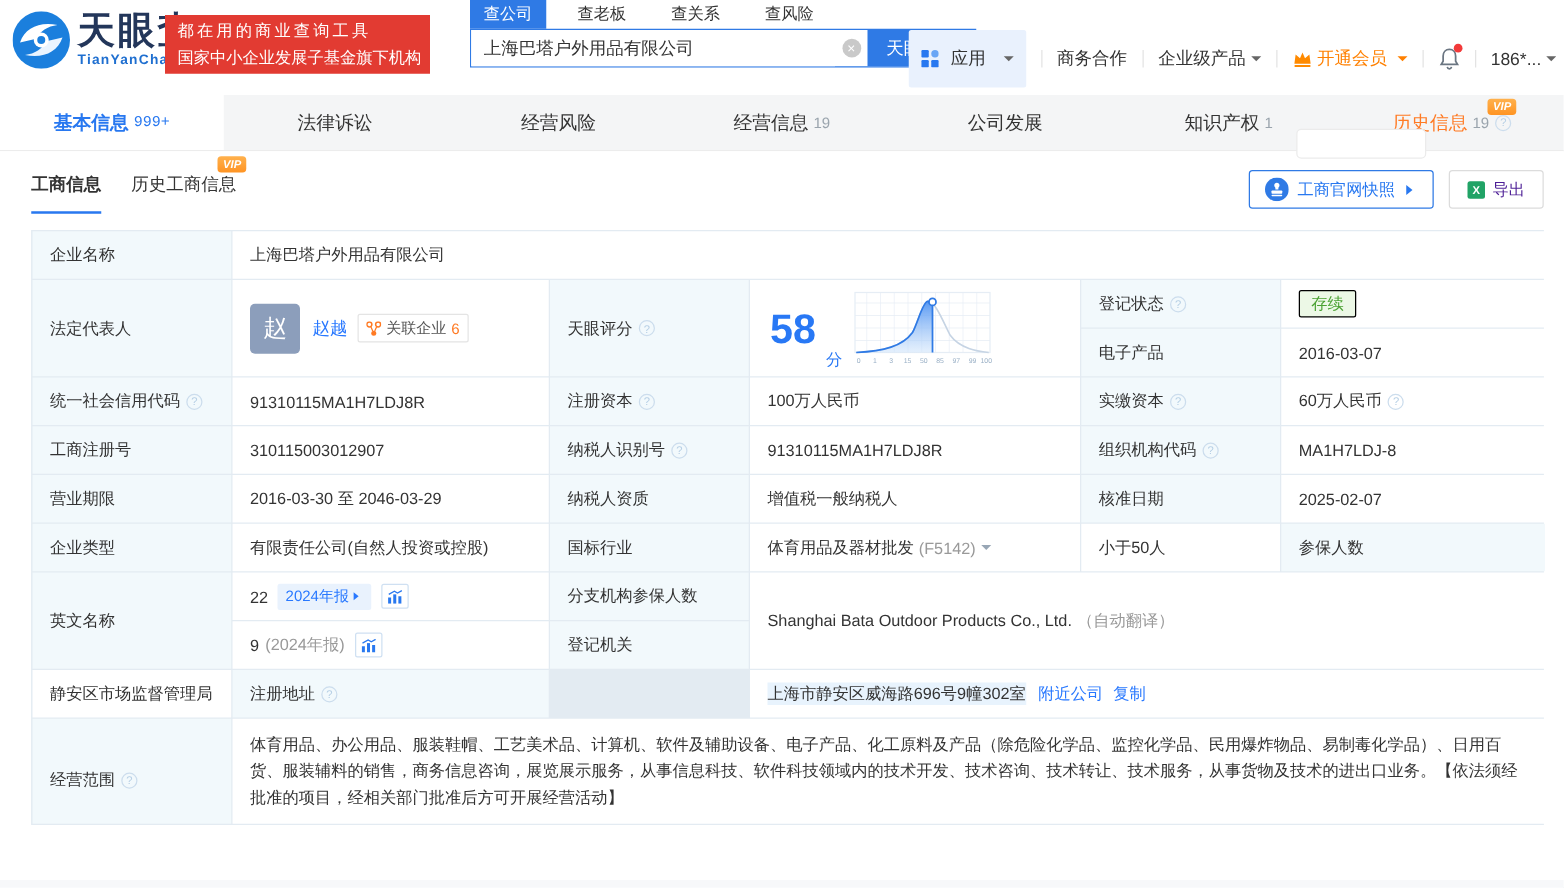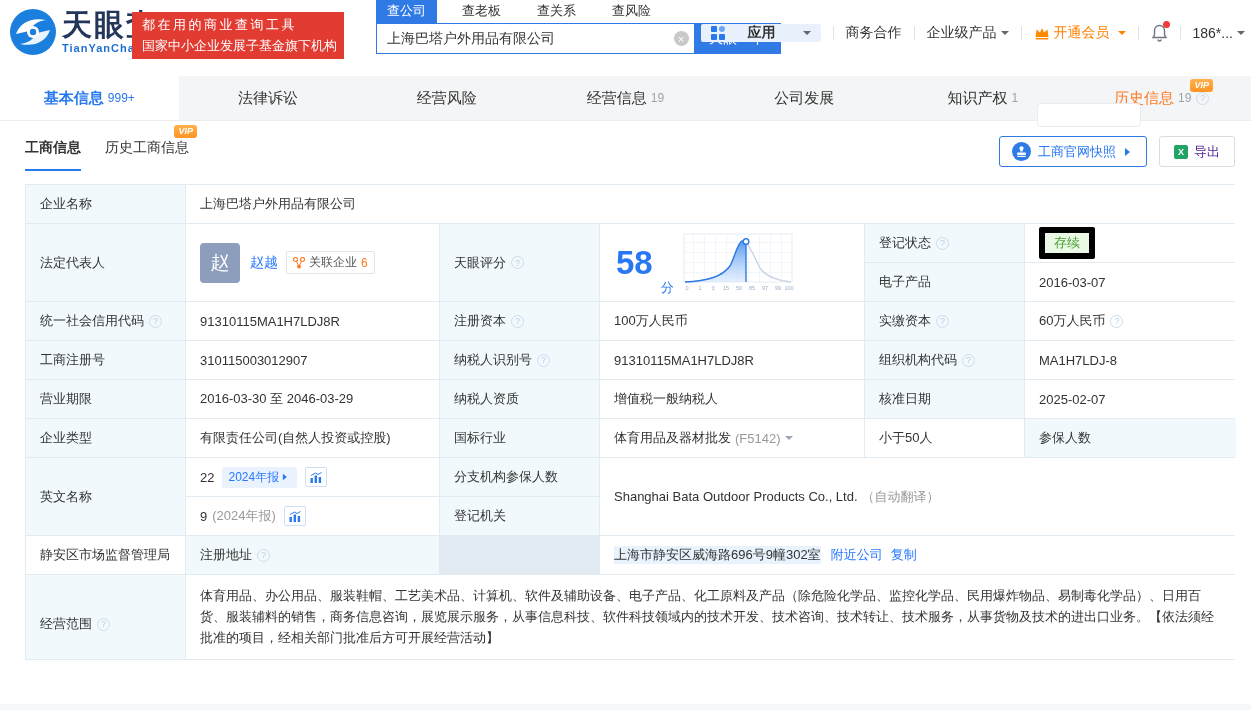--- a/index.html
+++ b/index.html
@@ -29,36 +29,36 @@
   .search-input { flex:1; border:none; outline:none; padding:0 10px; font-size:14px; color:#333;
     font-family:inherit; }
   .clear-btn { width:26px; display:flex; align-items:center; justify-content:center; cursor:pointer; }
   .clear-ic { width:15px; height:15px; border-radius:50%; background:#c9c9c9; color:#fff; font-size:11px;
     display:flex; align-items:center; justify-content:center; }
   .search-btn { width:86px; background:#2f7ae5; color:#fff; border:none; font-size:14px; cursor:pointer;
     font-family:inherit; }
 
   .hnav { position:absolute; right:6px; top:24px; display:flex; align-items:center; font-size:14px; color:#333; }
   .hsep { width:1px; height:14px; background:#e3e3e3; margin:0 12px; }
-  .apps-pill { display:flex; align-items:center; gap:23px; background:#e9f1fd; padding:0 10px;
-    border-radius:2px; cursor:pointer;font-weight:bold; }
+  .apps-pill { display:flex; align-items:center; gap:10px; background:#e9f1fd; padding:14px 10px;
+    border-radius:2px; cursor:pointer; }
   .caret { display:inline-block; width:0; height:0; border:4px solid transparent; border-top-color:#666;
     margin-left:4px; transform:translateY(2px); } .caret.orange { border-top-color:#ff8000; }
   .hitem { cursor:pointer; display:flex; align-items:center; white-space:nowrap; }
   .vip-link { color:#ff8000; display:flex; align-items:center; gap:4px; }
   .bell-wrap { position:relative; cursor:pointer; display:flex; }
   .bell-dot { position:absolute; right:-2px; top:-3px; width:7px; height:7px; border-radius:50%; background:#f23a3a; }
 
   
   .navbar { position:relative; margin-top:6px; height:45px; background:#f4f5f6; display:grid;
     grid-template-columns:repeat(7,1fr); border-bottom:1px solid #ececec; }
   .tab { display:flex; align-items:center; justify-content:center; font-size:15px; color:#333;
     cursor:pointer; position:relative; }
   .tab .cnt { font-size:12px; color:#9aa4ad; margin-left:4px; }
-  .tab.active { background:#fff; color:#2878f0; font-weight:bold; }
+  .tab.active { background:#fff; color:#2878f0; font-weight:bold;font-family:Liberation Mono, monospace; }
   .tab.active .cnt { color:#2878f0; font-weight:normal; }
   .tab.hist { color:#ff7a23; }
   .vip-badge { background:linear-gradient(180deg,#ffb14d,#ff9423); color:#fff; font-size:9px;
     font-weight:bold; font-style:italic; border-radius:3px; padding:1px 4px; line-height:11px; }
   .tab .vip-badge { position:absolute; top:3px; right:38px; }
   .q { display:inline-flex; width:13px; height:13px; border:1px solid #ccdded; border-radius:50%;
     color:#b6cfe5; font-size:9px; align-items:center; justify-content:center; margin-left:5px;
     flex:none; cursor:pointer; }
   .q::after { content:"?"; }
   .tooltip-ghost { position:absolute; left:1037px; top:103px; width:104px; height:24px; background:#fff;
@@ -89,21 +89,21 @@
   .lbl { background:#f2f9fc; color:#333; }
   .link { color:#2878ff; cursor:pointer; text-decoration:none; }
   .muted { color:#999; }
 
   .avatar { width:40px; height:40px; border-radius:4px; background:#8c9ebb; color:#fff; font-size:19px;
     display:flex; align-items:center; justify-content:center; flex:none; cursor:pointer; }
   .rel-badge { display:inline-flex; align-items:center; gap:4px; border:1px solid #e4e4e4; border-radius:2px;
     padding:2px 6px; margin-left:8px; cursor:pointer; background:#fff; font-size:12px; color:#555; }
   .rel-badge .num { color:#ff7a23; }
 
-  .status-badge { background:#ecf8e6; border:6px solid #000000; color:#4ba233; border-radius:2px;
+  .status-badge { background:#ecf8e6; border:1px solid #000000; color:#4ba233; border-radius:2px;
     padding:1px 9px; font-size:13px;text-align:center; }
 
   .score-cell { gap:8px; padding:0 8px 0 16px; }
   .score-num { font-size:33px; font-weight:bold; color:#2878f5; line-height:1; cursor:pointer; }
   .score-unit { font-size:13px; color:#2878f5; align-self:flex-end; margin-bottom:4px; cursor:pointer; }
 
   .yr-badge { display:inline-flex; align-items:center; background:#e9f2fd; color:#2878ff; border-radius:2px;
     padding:2px 6px; margin-left:8px; font-size:12px; cursor:pointer; }
   .yr-badge .tri-r { border-left-color:#2878ff; margin-left:3px; transform:scale(.8); }
   .chart-btn { display:inline-flex; align-items:center; justify-content:center; width:22px; height:20px;

